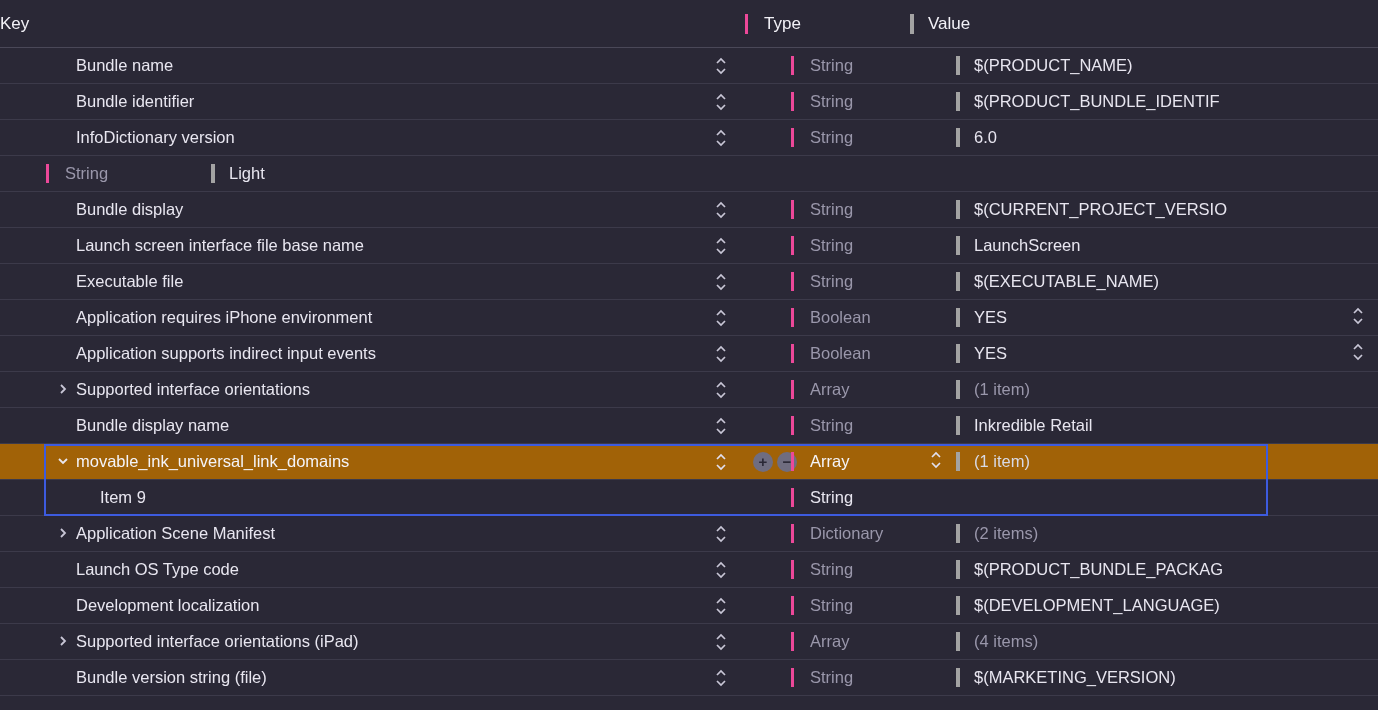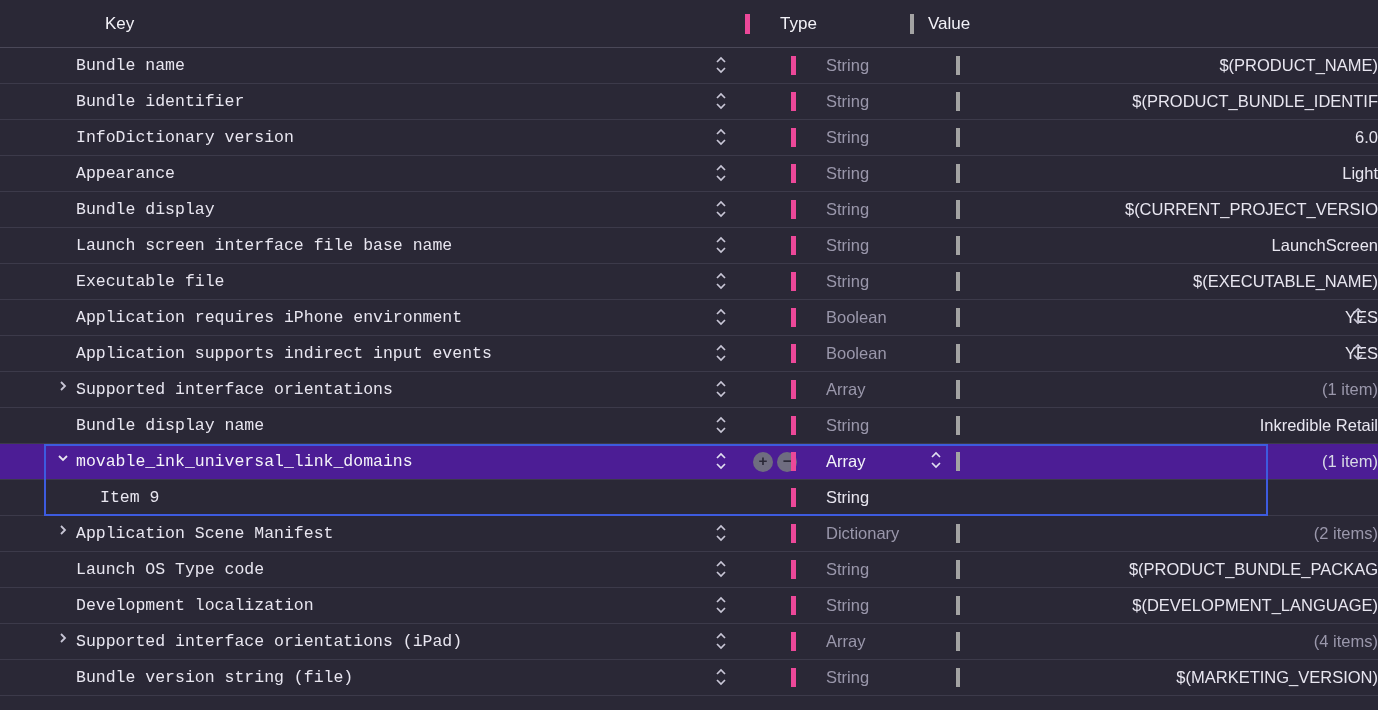--- a/index.html
+++ b/index.html
@@ -13,46 +13,46 @@
   }
   .plist {
     width: 100%;
   }
   .header {
     display: flex;
     height: 48px;
     align-items: center;
     border-bottom: 1px solid #4a4858;
   }
-  .col-key   { width: 745px; padding-left: 105px; }
-  .col-type  { width: 165px; border-left: 5px solid #ec4899; padding-left: 30px; }
+  .col-key   { width: 745px; }
+  .col-type  { width: 165px; border-left: 3px solid #ec4899; padding-left: 16px; }
   .col-value { flex: 1; border-left: 4px solid #a3a3a3; padding-left: 14px; position: relative; }
   .header .col-key, .header .col-type, .header .col-value {
     font-weight: 500;
     font-size: 17px;
     color: #f2f1f7;
   }
   .row {
     display: flex;
     height: 36px;
     align-items: center;
     border-bottom: 1px solid #3c3a4a;
   }
   .row .col-key {
     display: flex;
     align-items: center;
     padding-left: 0;
     position: relative;
   }
   .row .key-inner {
     display: flex;
+    align-items: center;
     flex: 1;
     padding-left: 76px;
     position: relative;
-    font-family: Liberation Mono, monospace;
   }
   .row.indent-1 .key-inner { padding-left: 100px; }
   .disclosure {
     position: absolute;
     left: 54px;
     width: 18px;
     color: #c8c6d6;
     font-size: 14px;
     text-align: center;
   }
@@ -74,26 +74,26 @@
     width: 20px; height: 20px; border-radius: 50%;
     background: #6f6d80;
     display: flex; align-items: center; justify-content: center;
     color: #2a2836;
     font-weight: 700;
     font-size: 15px;
   }
   .row .col-type { color: #9a97ab; display:flex; align-items:center; position:relative;margin-left:46px; }
   .row .col-type.active { color: #e8e6f0; }
   .type-stepper { position:absolute; right:14px; }
-  .row .col-value { color: #e8e6f0; display:flex; align-items:center;justify-content:flex-end; }
+  .row .col-value { color: #e8e6f0; display:flex; align-items:center; }
   .val-stepper { position:absolute; right:14px; }
   .dim { color: #9a97ab; }
 
   .row.selected {
-    background: #4c1d95;
+    background: #a16207;
   }
   .row.selected .col-type,
   .row.selected .col-value,
   .row.selected .key-text { color: #f4f4f9; }
   .row.selected .dim { color: #d8dae6; }
   .selection-box {
     position: absolute;
     border: 2px solid #3d5bdf;
     pointer-events: none;
   }
@@ -162,31 +162,20 @@
           </div>
         </div>
         <div class="col-type">
           <span>String</span>
         </div>
         <div class="col-value">
           <span>6.0</span>
         </div>
       </div>
       <div class="row">
-        <div class="col-key">
-          <div class="key-inner">
-            <span class="key-text">Appearance</span>
-            <span class="key-stepper">
-              <svg class="chevpair" width="12" height="18" viewBox="0 0 12 18">
-                <path d="M2 6 L6 2 L10 6"></path>
-                <path d="M2 12 L6 16 L10 12"></path>
-              </svg>
-            </span>
-          </div>
-        </div>
         <div class="col-type">
           <span>String</span>
         </div>
         <div class="col-value">
           <span>Light</span>
         </div>
       </div>
       <div class="row">
         <div class="col-key">
           <div class="key-inner">

